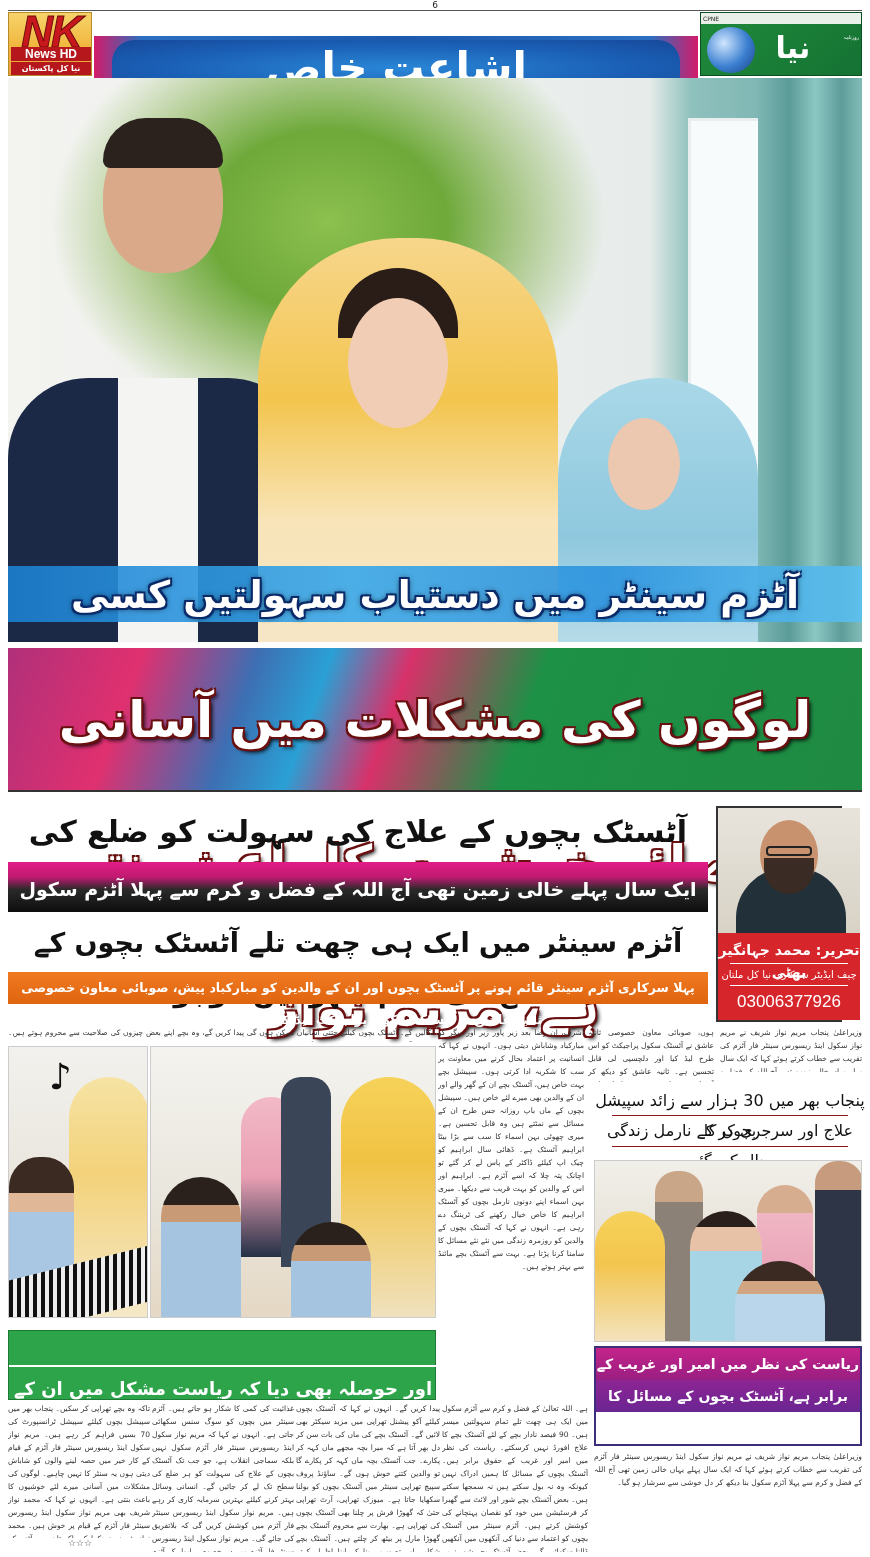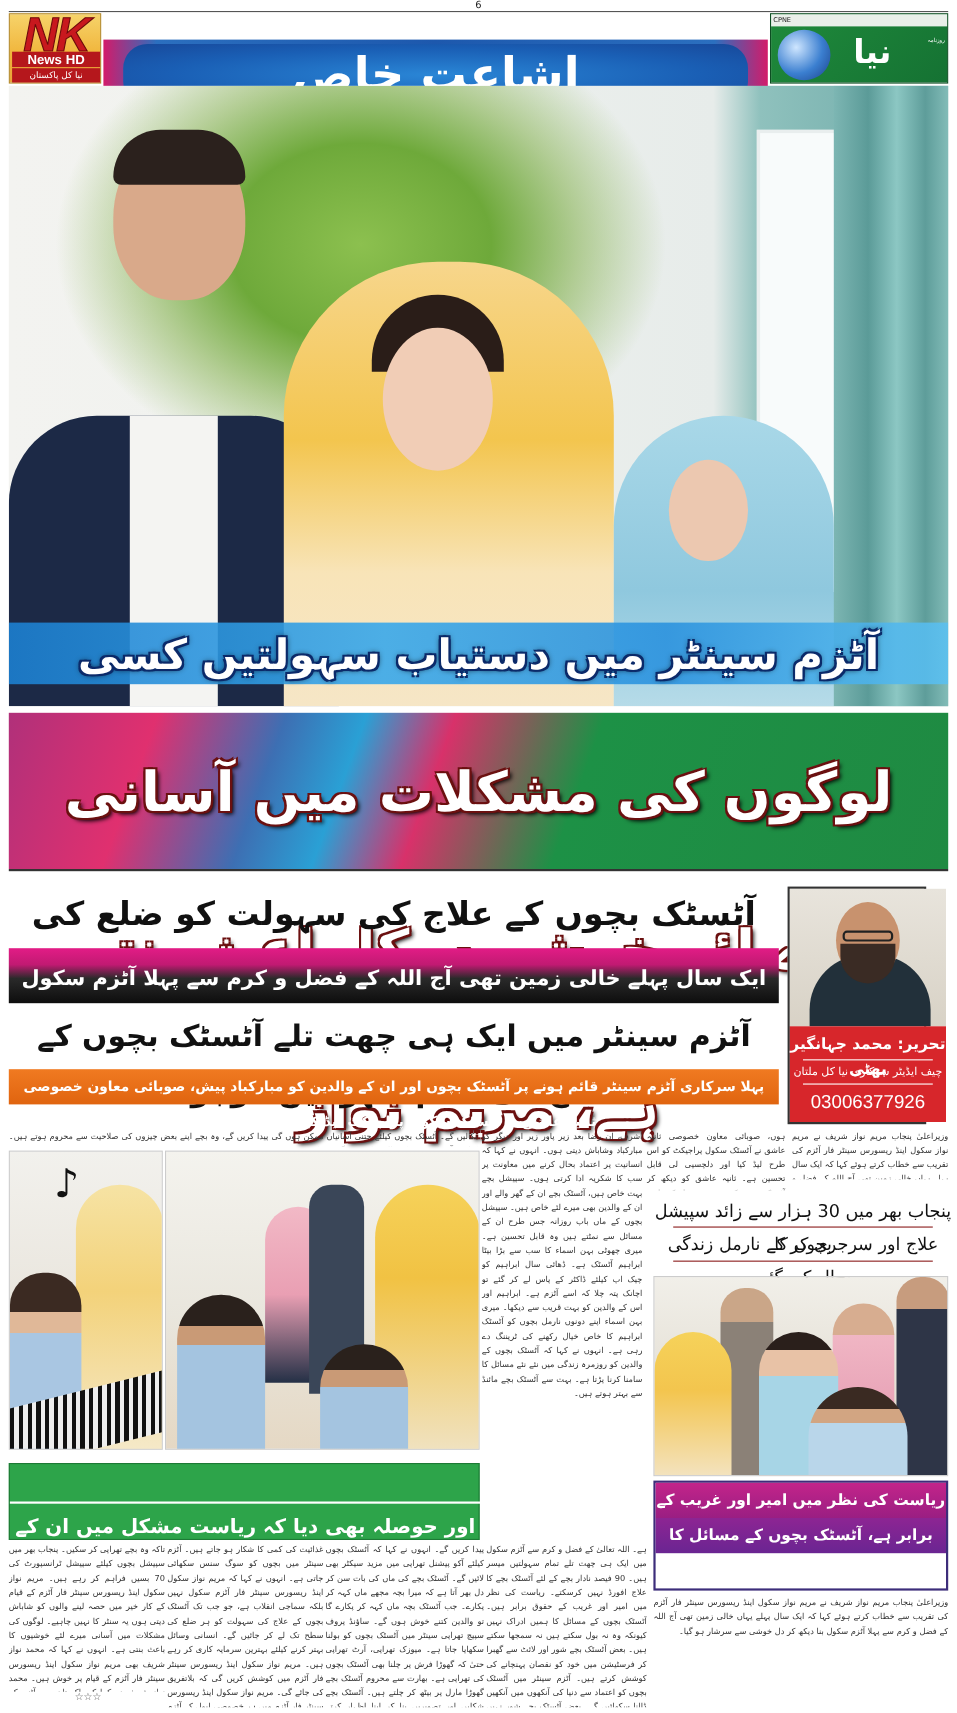--- a/index.html
+++ b/index.html
@@ -9,21 +9,21 @@
 
   
   .page-num { left: 0; top: 0; width: 870px; text-align: center; font-size: 9px; color: #222; line-height: 10px; }
   .top-rule { left: 8px; top: 10px; width: 854px; height: 1px; background: #555; }
 
   
   .masthead { left: 8px; top: 12px; width: 854px; height: 64px; }
   .nk-logo { left: 0; top: 0; width: 84px; height: 64px; background: linear-gradient(180deg,#f6d36a,#f0b43a 60%,#e8a23a); border: 1px solid #b58a2a; }
   .nk-letters { left: 0; top: -6px; width: 84px; text-align: center; font-family: "Liberation Sans", sans-serif; font-weight: bold; font-size: 44px; color: #c8181e; letter-spacing: -2px; font-style: italic; -webkit-text-stroke: 1px #6b0a0a; }
   .nk-sub { left: 2px; top: 34px; width: 80px; height: 14px; background: #b5171c; color: #fff; font-family: "Liberation Sans", sans-serif; font-weight: bold; font-size: 12px; line-height: 14px; text-align: center; }
-  .nk-urdu { left: 2px; top: 49px; width: 80px; height: 13px; background: #b5171c; color: #fff; font-size: 8px; line-height: 13px; text-align: center; }
+  .nk-urdu { left: 2px; top: 49px; width: 80px; height: 13px; background: #b5171c; color: #fff; font-size: 8px; line-height: 13px; text-align: center; font-weight: bold; }
   .banner { left: 86px; top: 0; width: 604px; height: 64px; background: linear-gradient(90deg,#d31b6a 0%,#2b6fbf 8%,#1d58ad 50%,#2b6fbf 92%,#d31b6a 100%); margin-top: 24px; }
   .banner-inner { left: 18px; top: 4px; width: 568px; height: 56px; border-radius: 22px; background: radial-gradient(ellipse at center,#2a86d6 0%,#1a5fb5 60%,#17489a 100%); }
   .banner-title { left: 0; top: 0; width: 604px; height: 64px; text-align: center; color: #fff; font-size: 42px; font-weight: bold; line-height: 64px; }
   .np-logo { left: 692px; top: 0; width: 162px; height: 64px; background: linear-gradient(135deg,#1f8a3b,#157233); border: 1px solid #0d4e22; }
   .np-strip { left: 0; top: 0; width: 160px; height: 11px; background: #e9efe9; font-size: 6px; line-height: 11px; color: #222; padding-left: 2px; }
   .np-globe { left: 6px; top: 14px; width: 48px; height: 46px; border-radius: 50%; background: radial-gradient(circle at 35% 35%,#cfe6ff,#3b7fd0 55%,#1b3f88); }
   .np-name { left: 52px; top: 10px; width: 80px; height: 50px; color: #fff; font-size: 30px; font-weight: bold; text-align: center; line-height: 50px; }
   .np-side { left: 128px; top: 20px; width: 30px; font-size: 5px; color: #fff; line-height: 8px; text-align: right; }
 
   

